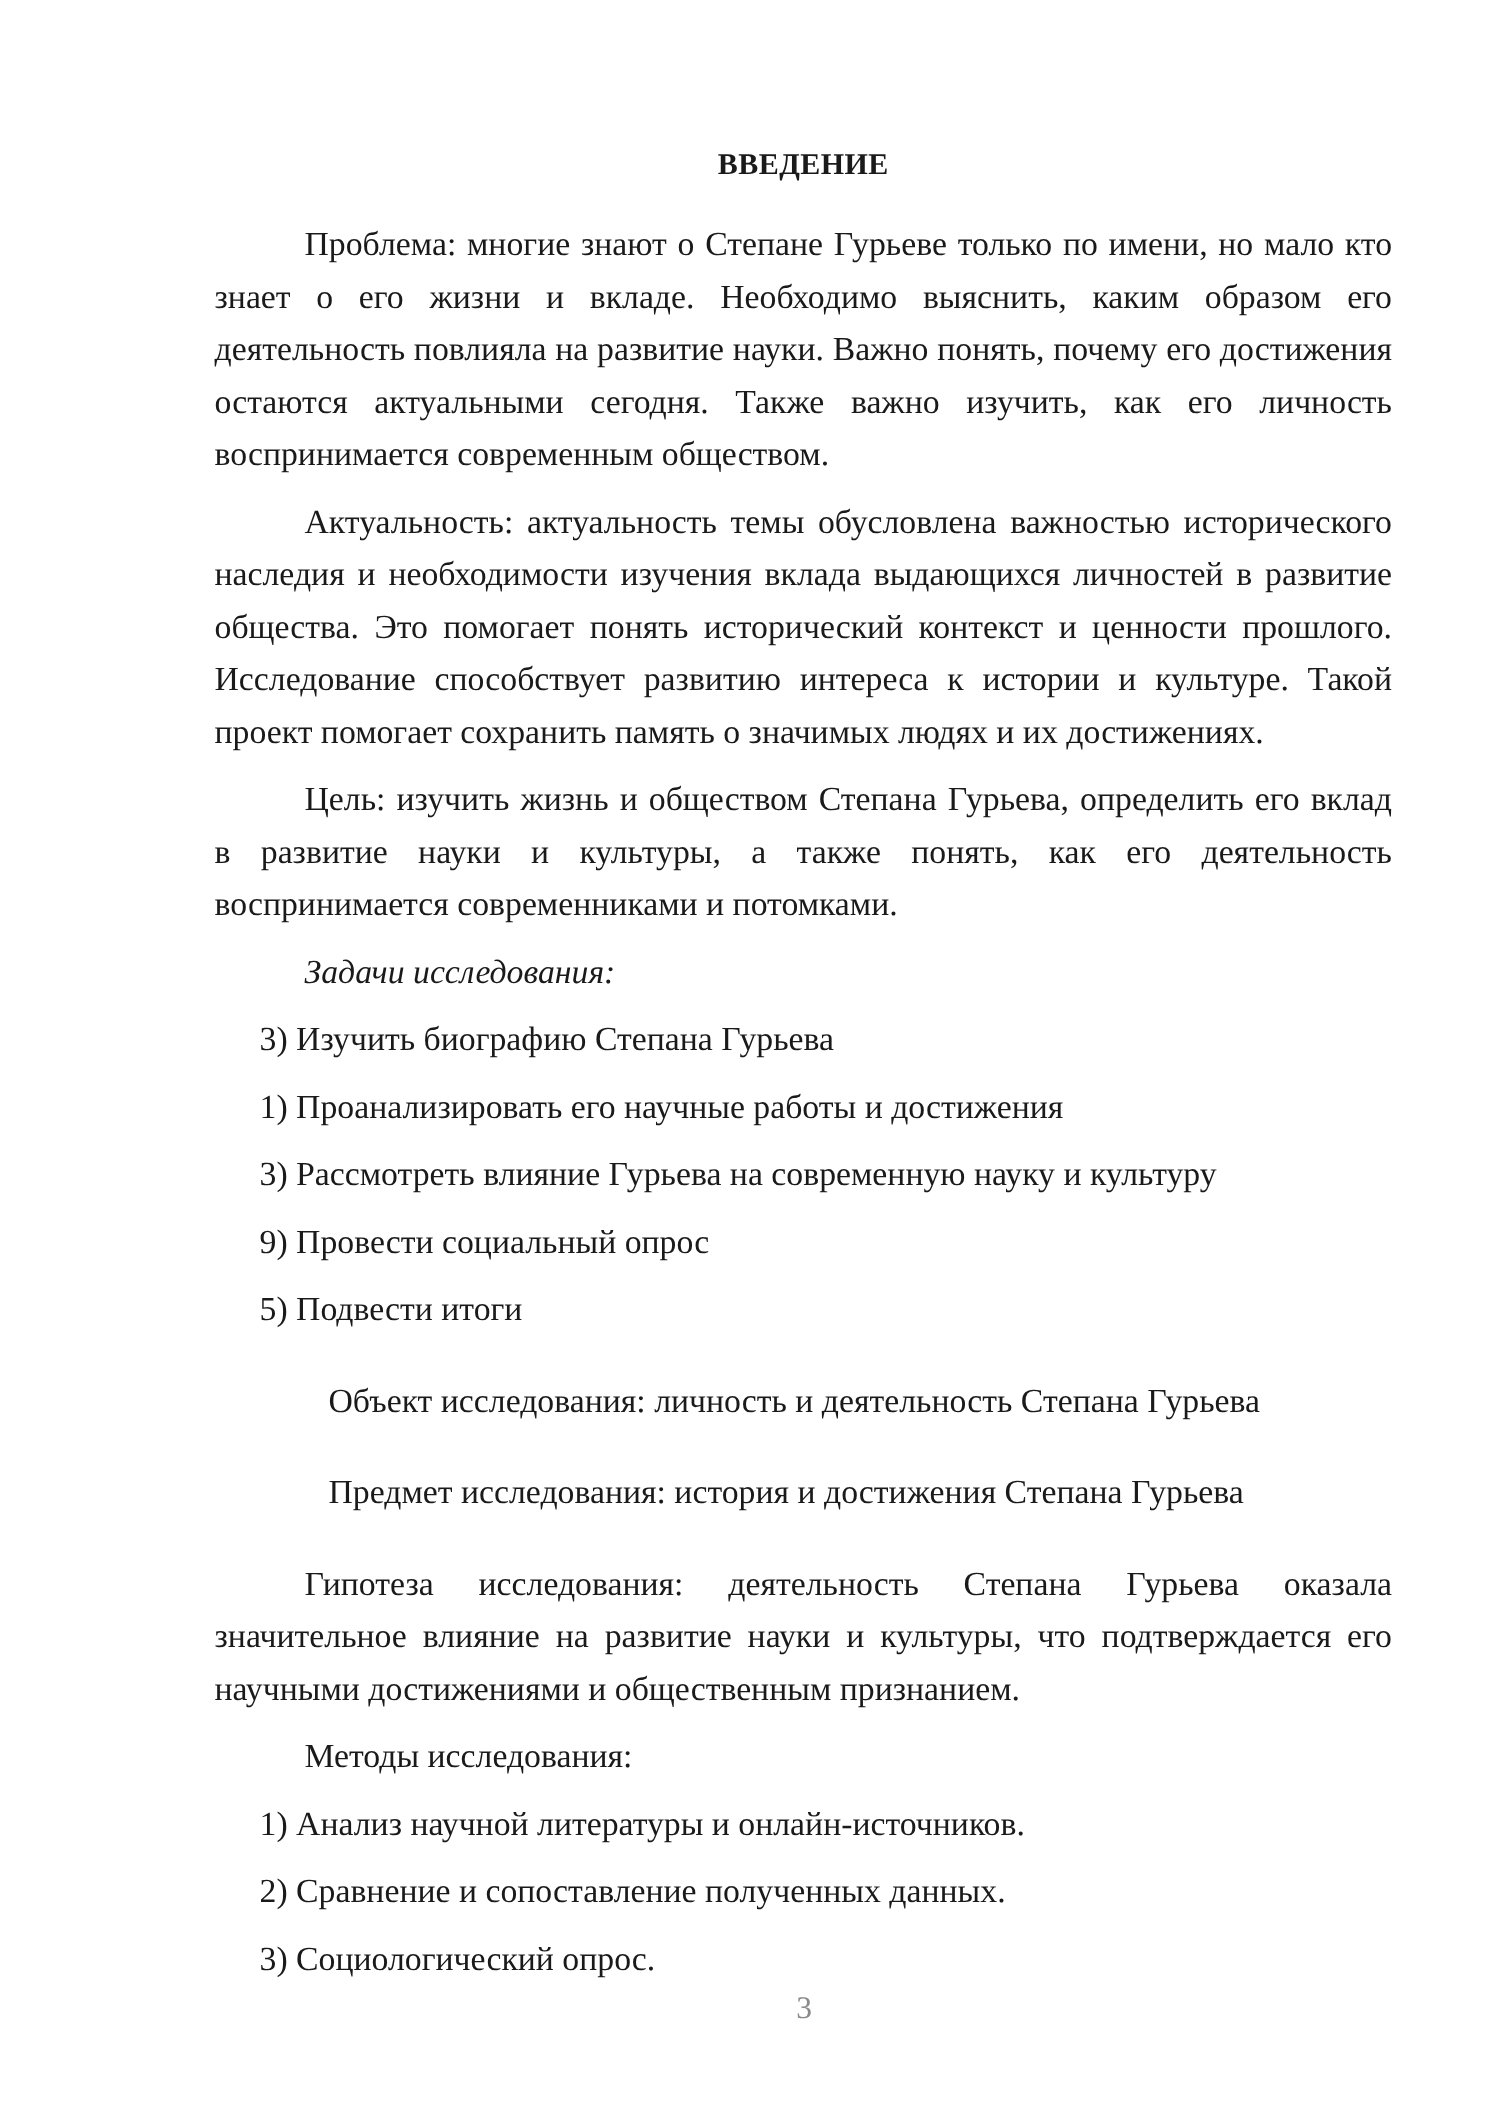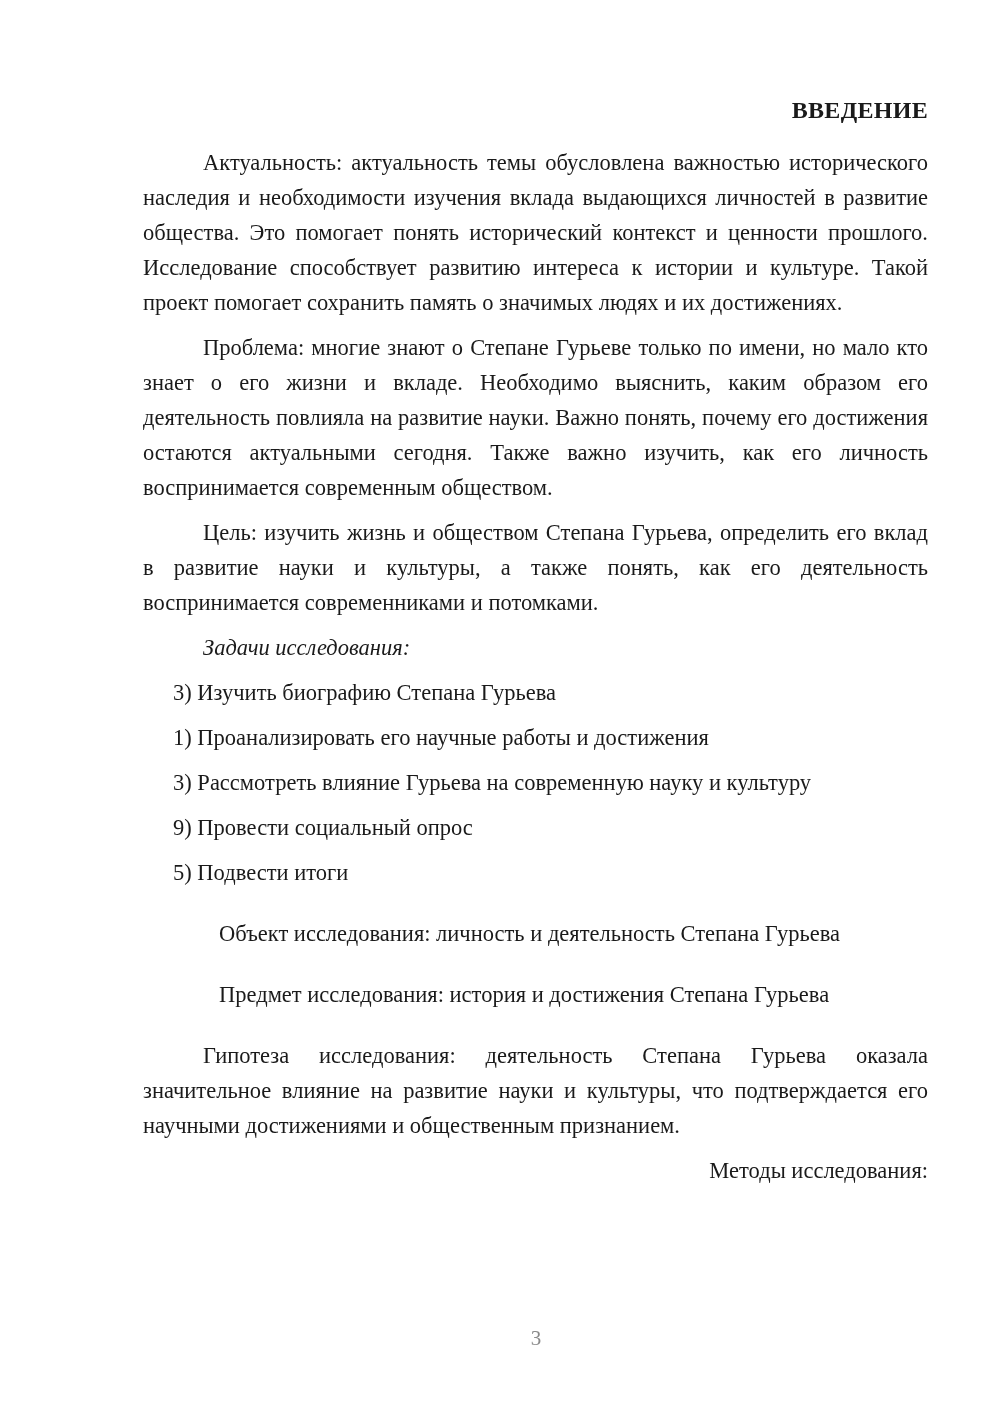--- a/index.html
+++ b/index.html
@@ -17,23 +17,23 @@
     }
     .page {
       position: absolute;
       left: 143px;
       top: 95px;
       width: 785px;
       font-size: 22.5px;
       line-height: 35px;
     }
     .title {
-      text-align: right;
+      text-align: center;
       font-weight: bold;
-      font-size: 24px;
+      font-size: 20px;
       line-height: 30px;
       margin: 0 0 20px 0;
       letter-spacing: 0.3px;
       padding-left: 0;
     }
     .para {
       text-align: justify;
       text-indent: 60px;
       margin: 0 0 10px 0;
     }
@@ -48,40 +48,40 @@
       padding-left: 30px;
       height: 45px;
       line-height: 35px;
     }
     .section-label {
       text-indent: 60px;
       margin: 0 0 10px 0;
       line-height: 35px;
     }
     .tasks-label { margin-top: 2px; font-style: italic; }
-    .methods-label { margin-top: 0; text-align: right; }
+    .methods-label { margin-top: 0; }
     .page-number {
       position: absolute;
       left: 0;
       width: 1072px;
       top: 1326px;
       text-align: center;
       font-size: 21px;
       color: #8a8a8a;
     }
   </style>
 </head>
 <body>
 
 <div class="page">
   <div class="title">ВВЕДЕНИЕ</div>
 
+  <p class="para">Проблема: многие знают о Степане Гурьеве только по имени, но мало кто знает о его жизни и вкладе. Необходимо выяснить, каким образом его деятельность повлияла на развитие науки. Важно понять, почему его достижения остаются актуальными сегодня. Также важно изучить, как его личность воспринимается современным обществом.</p>
+
   <p class="para">Актуальность: актуальность темы обусловлена важностью исторического наследия и необходимости изучения вклада выдающихся личностей в развитие общества. Это помогает понять исторический контекст и ценности прошлого. Исследование способствует развитию интереса к истории и культуре. Такой проект помогает сохранить память о значимых людях и их достижениях.</p>
-
-  <p class="para">Проблема: многие знают о Степане Гурьеве только по имени, но мало кто знает о его жизни и вкладе. Необходимо выяснить, каким образом его деятельность повлияла на развитие науки. Важно понять, почему его достижения остаются актуальными сегодня. Также важно изучить, как его личность воспринимается современным обществом.</p>
 
   <p class="para">Цель: изучить жизнь и обществом Степана Гурьева, определить его вклад в развитие науки и культуры, а также понять, как его деятельность воспринимается современниками и потомками.</p>
 
   <p class="section-label tasks-label">Задачи исследования:</p>
 
   <div>
     <p class="list-item">3) Изучить биографию Степана Гурьева</p>
     <p class="list-item">1) Проанализировать его научные работы и достижения</p>
     <p class="list-item">3) Рассмотреть влияние Гурьева на современную науку и культуру</p>
     <p class="list-item">9) Провести социальный опрос</p>
@@ -89,15 +89,20 @@
   </div>
 
   <p class="indent-line">Объект исследования: личность и деятельность Степана Гурьева</p>
 
   <p class="indent-line">Предмет исследования: история и достижения Степана Гурьева</p>
 
   <p class="para">Гипотеза исследования: деятельность Степана Гурьева оказала значительное влияние на развитие науки и культуры, что подтверждается его научными достижениями и общественным признанием.</p>
 
   <p class="section-label methods-label">Методы исследования:</p>
 
+  <div>
+    <p class="list-item">1) Анализ научной литературы и онлайн-источников.</p>
+    <p class="list-item">2) Сравнение и сопоставление полученных данных.</p>
+    <p class="list-item">3) Социологический опрос.</p>
+  </div>
 </div>
 
 <div class="page-number">3</div>
 
 </body></html>

